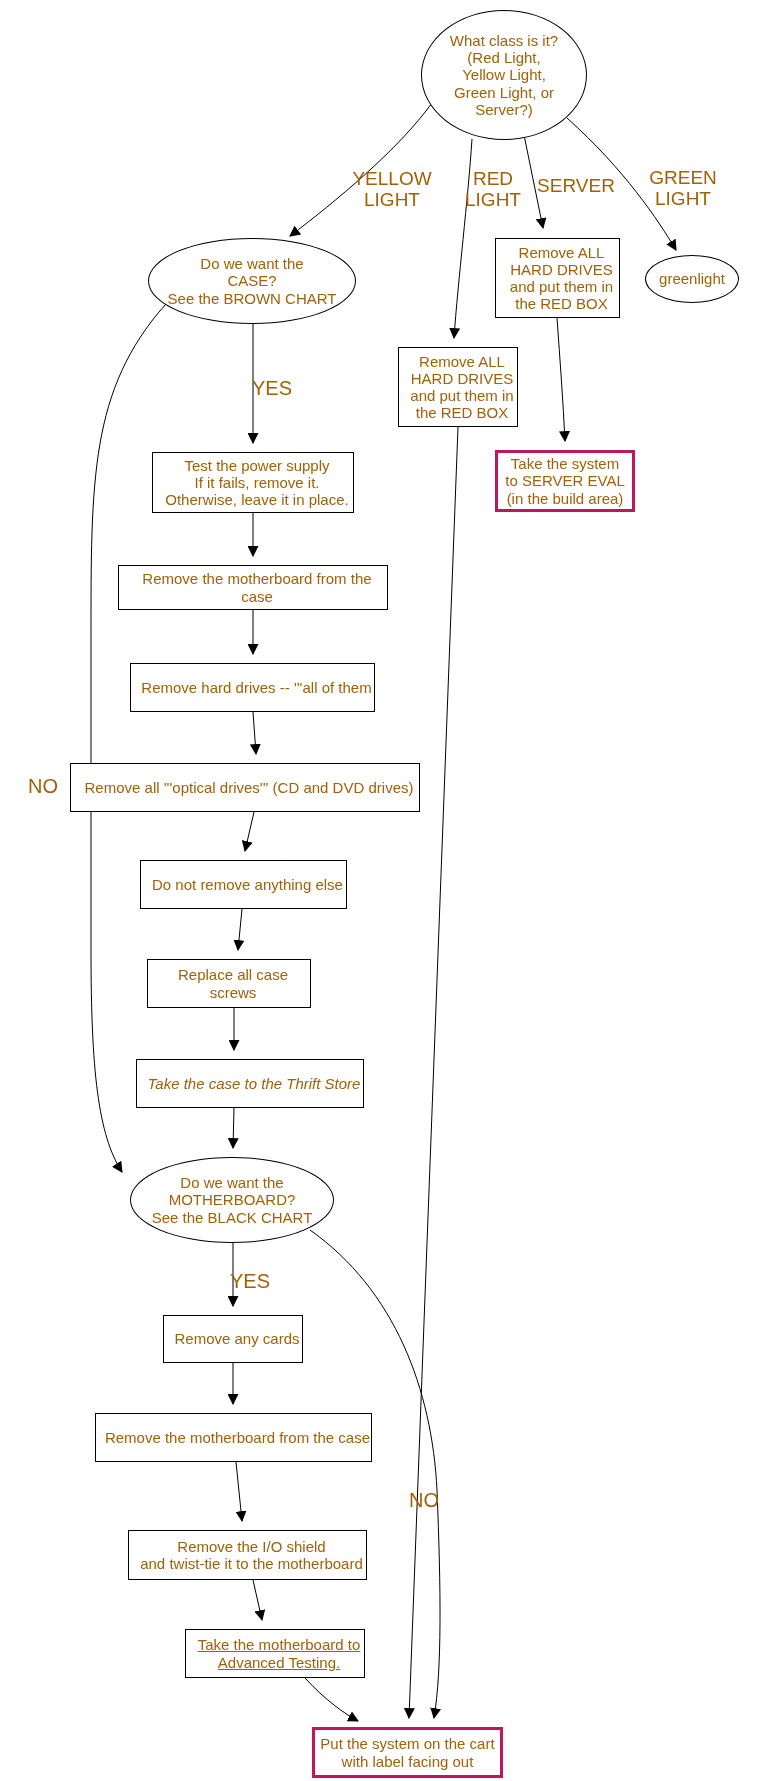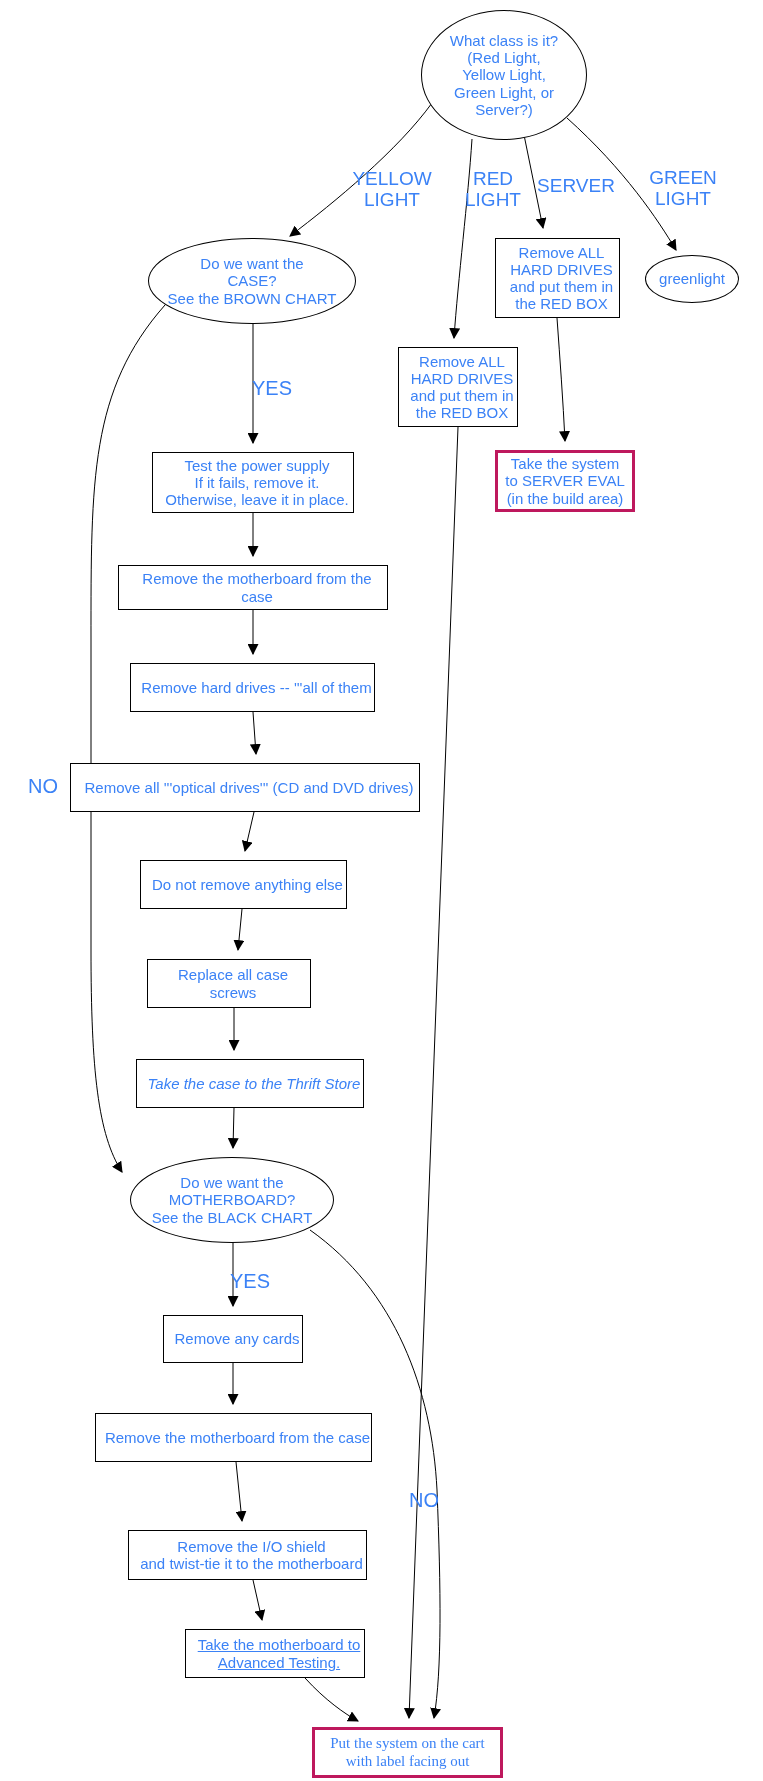--- a/index.html
+++ b/index.html
@@ -1,21 +1,21 @@
 <!DOCTYPE html>
 <html><head>
 <meta charset="utf-8">
 <style>
   html,body{margin:0;padding:0;background:#ffffff;}
   #canvas{
     position:relative;
     width:763px;height:1781px;
     background:#ffffff;
     font-family:"Liberation Sans","DejaVu Sans",sans-serif;
-    color:#3b82f6;
+    color:#a16207;
     overflow:hidden;
   }
   #edges{position:absolute;left:0;top:0;pointer-events:none;}
   .node{
     position:absolute;
     box-sizing:border-box;
     display:flex;align-items:center;justify-content:center;
     text-align:center;
     font-size:15px;line-height:1.14;
     white-space:pre-line;
@@ -117,21 +117,21 @@
   <div class="node box" style="left:163px;top:1315px;width:140px;height:48px;">Remove any cards</div>
 
   <div class="node box" style="left:95px;top:1413px;width:277px;height:49px;">Remove the motherboard from the case</div>
 
   <div class="node box" style="left:128px;top:1530px;width:239px;height:50px;">Remove the I/O shield
 and twist-tie it to the motherboard</div>
 
   <div class="node box" style="left:185px;top:1629px;width:180px;height:49px;text-decoration:underline;">Take the motherboard to
 Advanced Testing.</div>
 
-  <div class="node box-bold" style="left:312px;top:1727px;width:191px;height:51px;font-family:Liberation Serif, serif;">Put the system on the cart
+  <div class="node box-bold" style="left:312px;top:1727px;width:191px;height:51px;">Put the system on the cart
 with label facing out</div>
 
   <div class="edge-label" style="left:392px;top:190px;">YELLOW
 LIGHT</div>
   <div class="edge-label" style="left:493px;top:190px;">RED
 LIGHT</div>
   <div class="edge-label" style="left:576px;top:186px;">SERVER</div>
   <div class="edge-label" style="left:683px;top:189px;">GREEN
 LIGHT</div>
   <div class="edge-label edge-label-big" style="left:272px;top:388px;">YES</div>

